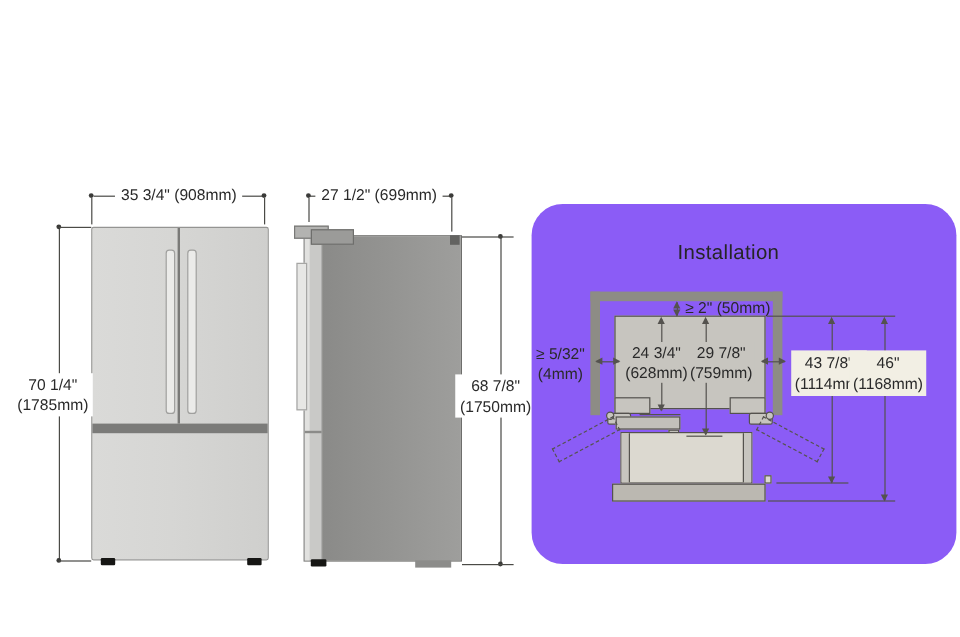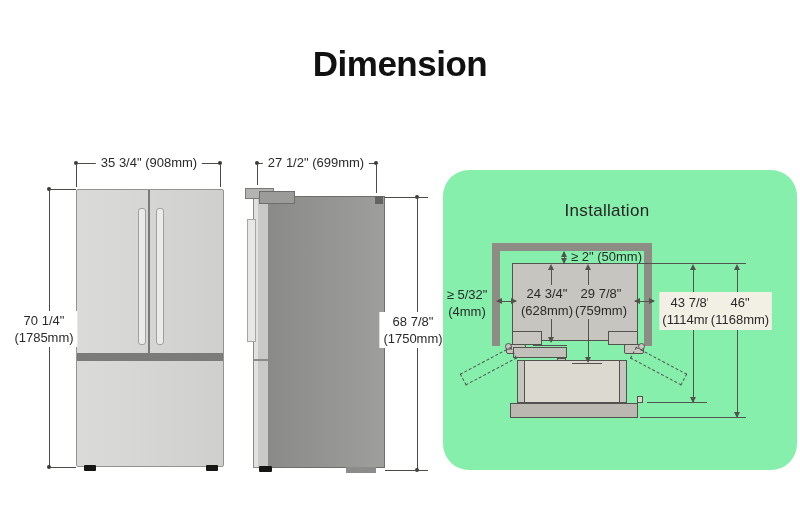--- a/index.html
+++ b/index.html
@@ -35,21 +35,21 @@
   
   .sbody{position:absolute;left:266px;top:196px;width:117px;height:270px;
          background:linear-gradient(90deg,#8a8a88,#959593 55%,#9e9e9c);
          border:1px solid #6e6e6c;}
   .sdoor{position:absolute;left:253px;top:196px;width:14px;height:270px;
          background:#c9c9c7;border:1px solid #8b8b89;}
   .sdoorface{position:absolute;left:0;top:0;width:4px;height:100%;background:#e1e1df;}
   .sdoorsplit{position:absolute;left:0;right:0;top:162px;height:2px;background:#8b8b89;}
   
   #inst{position:absolute;left:443px;top:170px;width:354px;height:300px;
-        background:#86efac;border-radius:26px;}
+        background:#8b5cf6;border-radius:26px;}
   #inst .hline{background:#54524e;}
   #inst .vline{background:#54524e;}
   #inst .ah-u{border-bottom-color:#54524e;}
   #inst .ah-d{border-top-color:#54524e;}
   #inst .ah-l{border-right-color:#54524e;}
   #inst .ah-r{border-left-color:#54524e;}
   .wall{position:absolute;left:49px;top:73px;width:160px;height:103px;box-sizing:border-box;
         border-top:8px solid #8d8c85;border-left:8px solid #8d8c85;border-right:8px solid #8d8c85;}
   .tvbody{position:absolute;left:69px;top:93px;width:126px;height:78px;
           background:#c7c5bf;border:1px solid #54524e;box-sizing:border-box;}
@@ -76,21 +76,20 @@
   .iblock{position:absolute;font-size:13px;line-height:17px;white-space:nowrap;text-align:center;
           transform:translateX(-50%);}
   #inst-title{position:absolute;left:164px;top:31px;transform:translateX(-50%);
               font-size:17px;font-weight:500;color:#252525;letter-spacing:.3px;}
 </style>
 </head>
 <body>
 
 <div id="canvas">
 
-  <div id="page-title">Dimension</div>
 
   <div class="fbody">
     <div class="fsplit"></div>
     <div class="fhandle" style="left:61px;"></div>
     <div class="fhandle" style="left:79px;"></div>
     <div class="fband"></div>
   </div>
   <div class="foot" style="left:84px;top:465px;width:12px;height:6px;"></div>
   <div class="foot" style="left:206px;top:465px;width:12px;height:6px;"></div>
 

